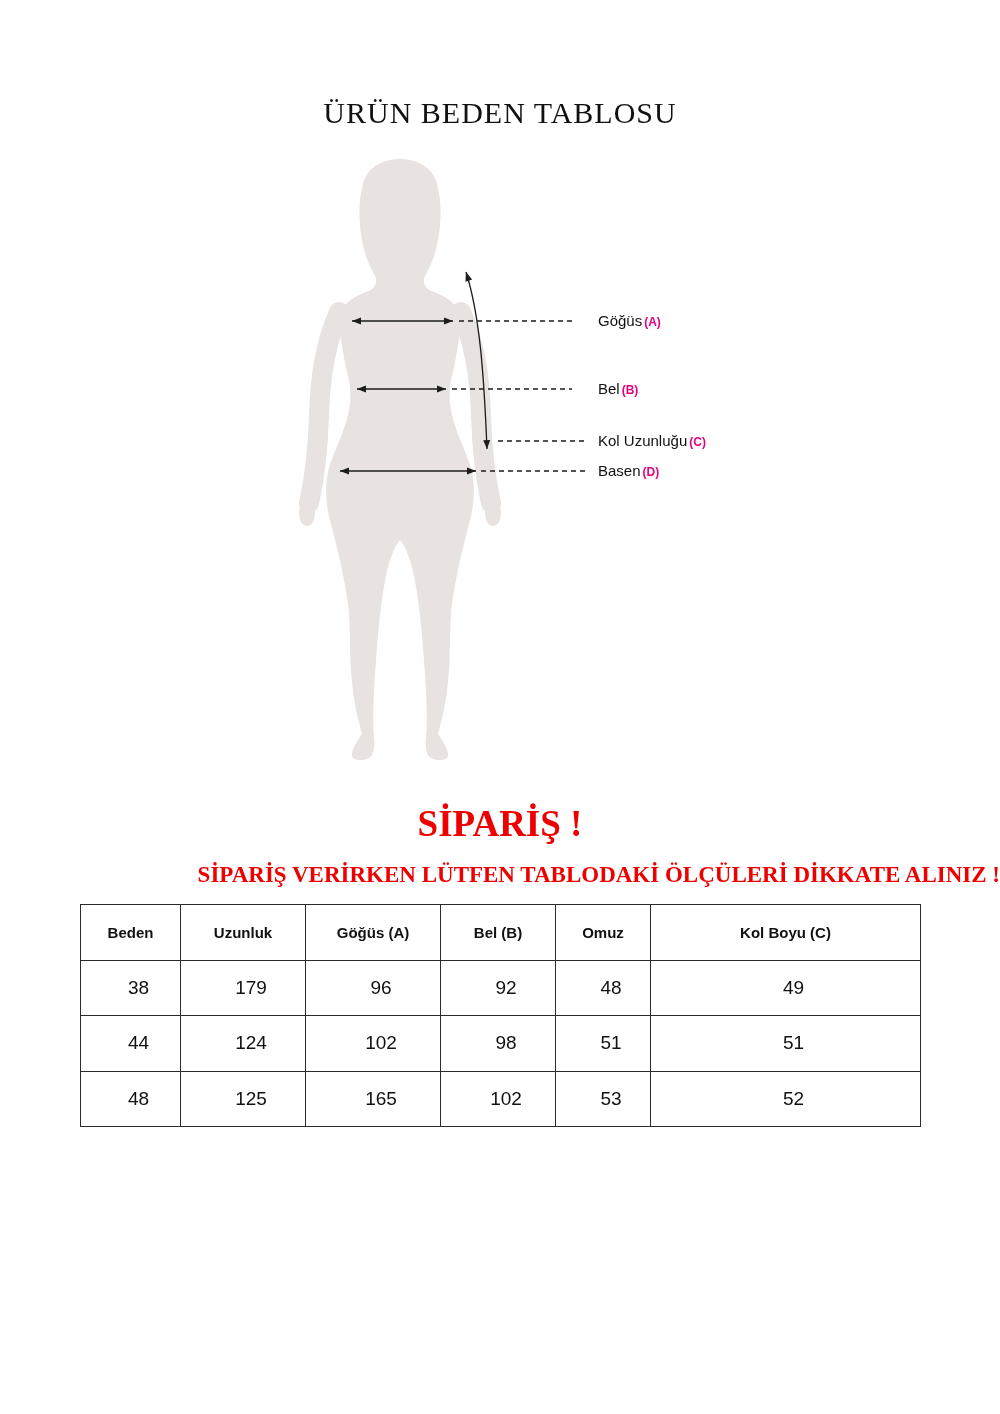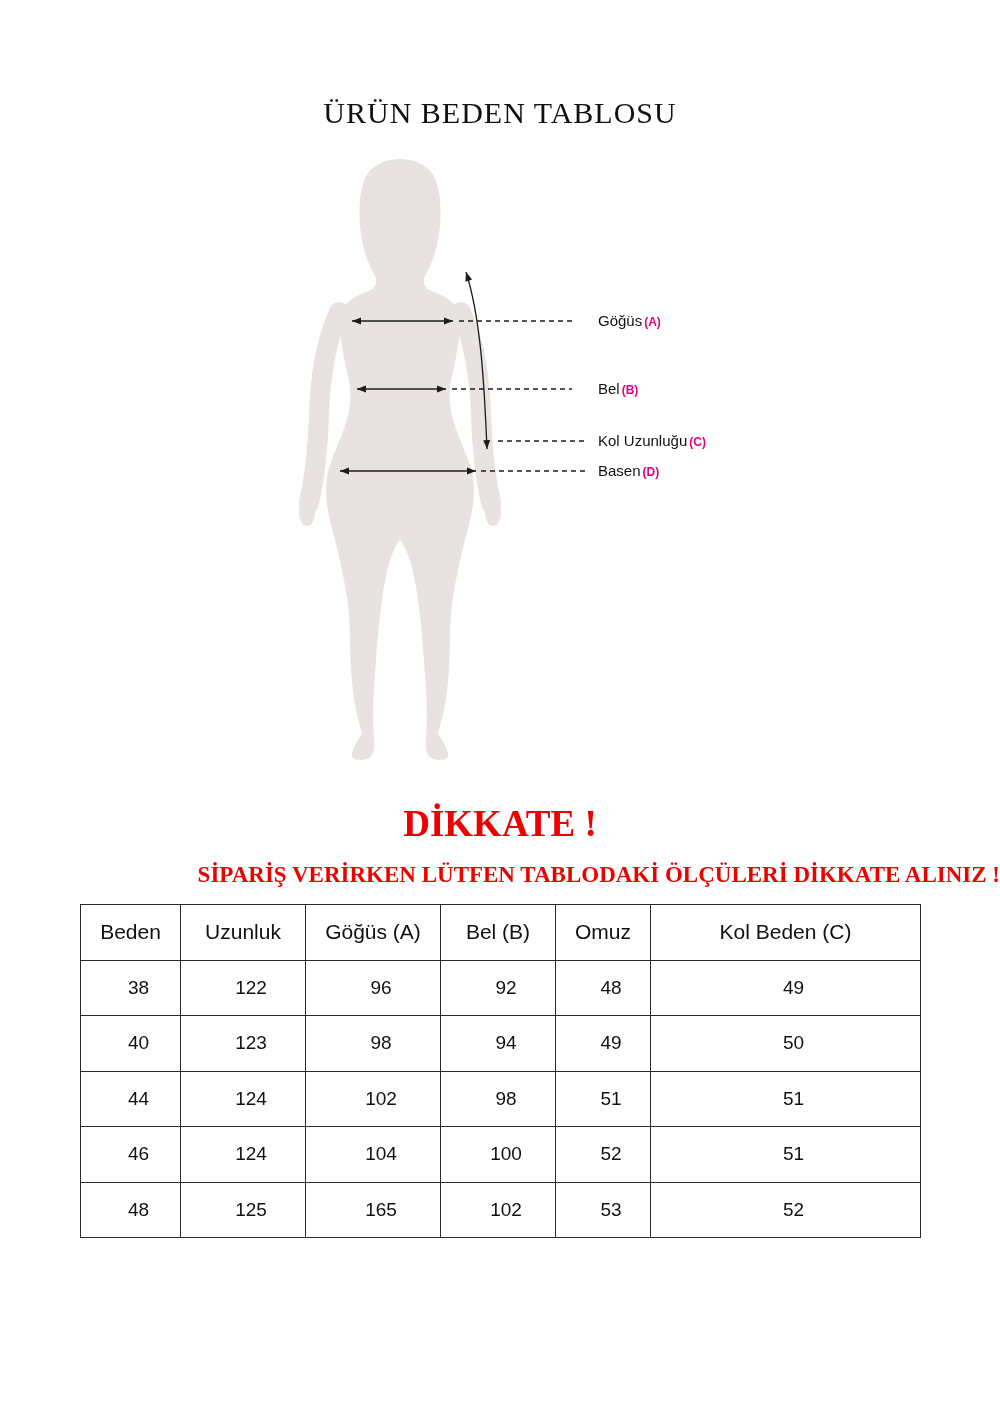--- a/index.html
+++ b/index.html
@@ -74,21 +74,21 @@
     background: #ffffff;
   }
   .size-table th, .size-table td {
     border: 1px solid var(--table-border);
     text-align: center;
     vertical-align: middle;
     height: 55.5px;
     color: var(--text);
     font-family: "Liberation Sans", sans-serif;
   }
-  .size-table th { font-size: 21px; font-weight: 400; text-align: center; }
+  .size-table th { font-size: 15px; font-weight: 700; text-align: center; }
   .size-table td { font-size: 19px; font-weight: 400; padding-left: 16px; }
 </style>
 </head>
 <body>
 
 <div class="page">
 
   <h1 class="title">ÜRÜN BEDEN TABLOSU</h1>
 
   <svg class="figure-svg" viewBox="280 140 480 620" width="480" height="620" aria-hidden="true">
@@ -169,76 +169,60 @@
   <div class="m-label" style="top:365px">
     <span class="m-name">Bel</span><span class="m-code">(B)</span>
   </div>
   <div class="m-label" style="top:417px">
     <span class="m-name">Kol Uzunluğu</span><span class="m-code">(C)</span>
   </div>
   <div class="m-label" style="top:447px">
     <span class="m-name">Basen</span><span class="m-code">(D)</span>
   </div>
 
-  <div class="notice-heading">DİKKATE !</div>
+  <div class="notice-heading">SİPARİŞ !</div>
   <div class="notice-sub">SİPARİŞ VERİRKEN LÜTFEN TABLODAKİ ÖLÇÜLERİ DİKKATE ALINIZ !</div>
 
   <table class="size-table">
     <colgroup>
       <col style="width:100px">
       <col style="width:125px">
       <col style="width:135px">
       <col style="width:115px">
       <col style="width:95px">
       <col style="width:270px">
     </colgroup>
     <thead>
       <tr>
           <th>Beden</th>
           <th>Uzunluk</th>
           <th>Göğüs (A)</th>
           <th>Bel (B)</th>
           <th>Omuz</th>
-          <th>Kol Beden (C)</th>
+          <th>Kol Boyu (C)</th>
         </tr>
     </thead>
     <tbody>
         <tr>
           <td>38</td>
-          <td>122</td>
+          <td>179</td>
           <td>96</td>
           <td>92</td>
           <td>48</td>
           <td>49</td>
-        </tr>
-        <tr>
-          <td>40</td>
-          <td>123</td>
-          <td>98</td>
-          <td>94</td>
-          <td>49</td>
-          <td>50</td>
         </tr>
         <tr>
           <td>44</td>
           <td>124</td>
           <td>102</td>
           <td>98</td>
           <td>51</td>
           <td>51</td>
         </tr>
         <tr>
-          <td>46</td>
-          <td>124</td>
-          <td>104</td>
-          <td>100</td>
-          <td>52</td>
-          <td>51</td>
-        </tr>
-        <tr>
           <td>48</td>
           <td>125</td>
           <td>165</td>
           <td>102</td>
           <td>53</td>
           <td>52</td>
         </tr>
       </tbody>
   </table>
 

